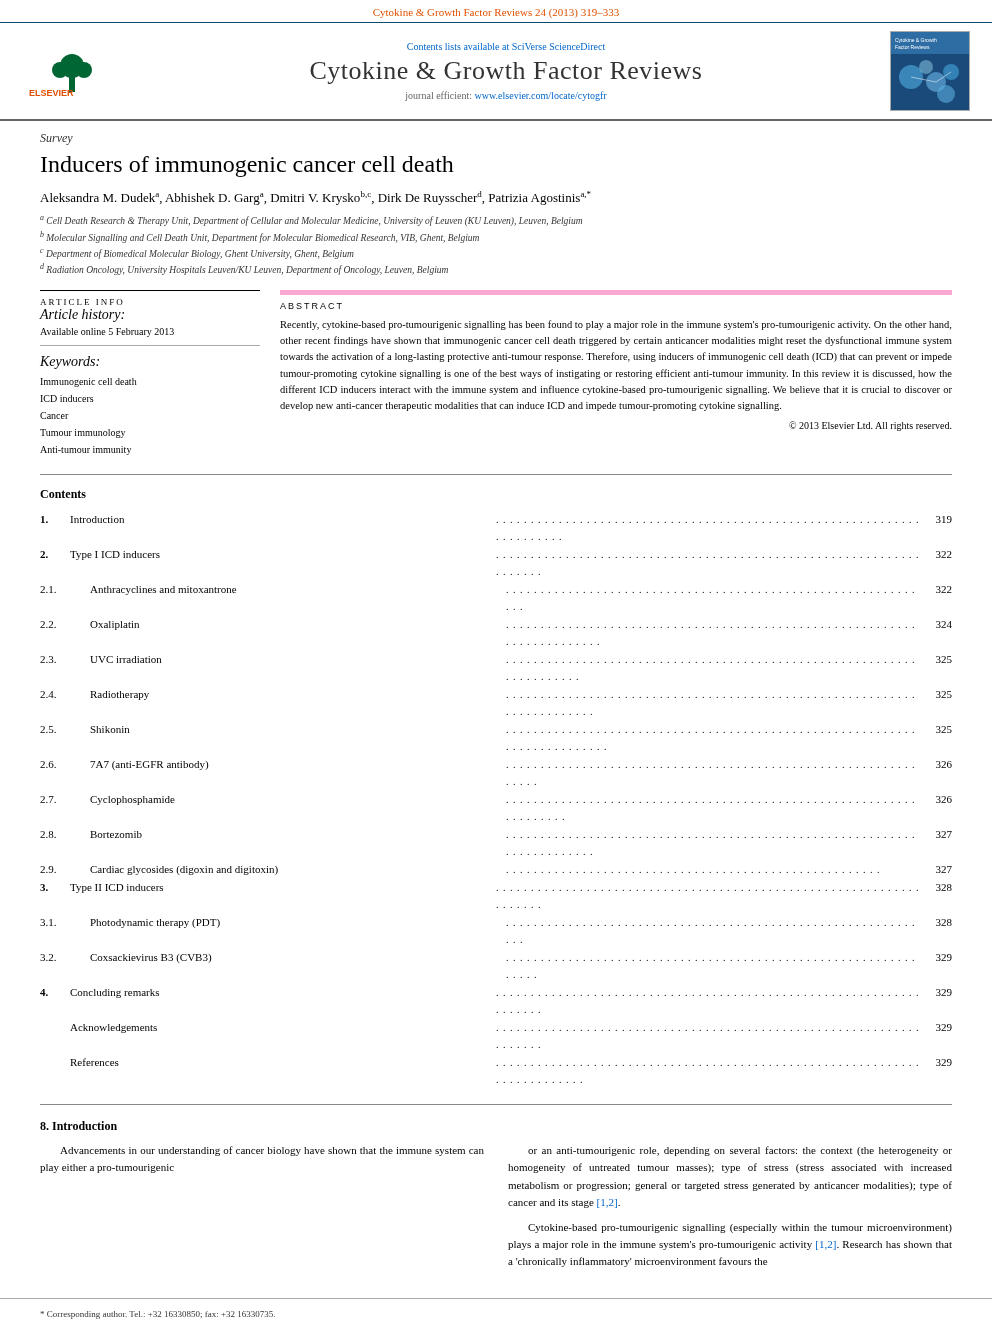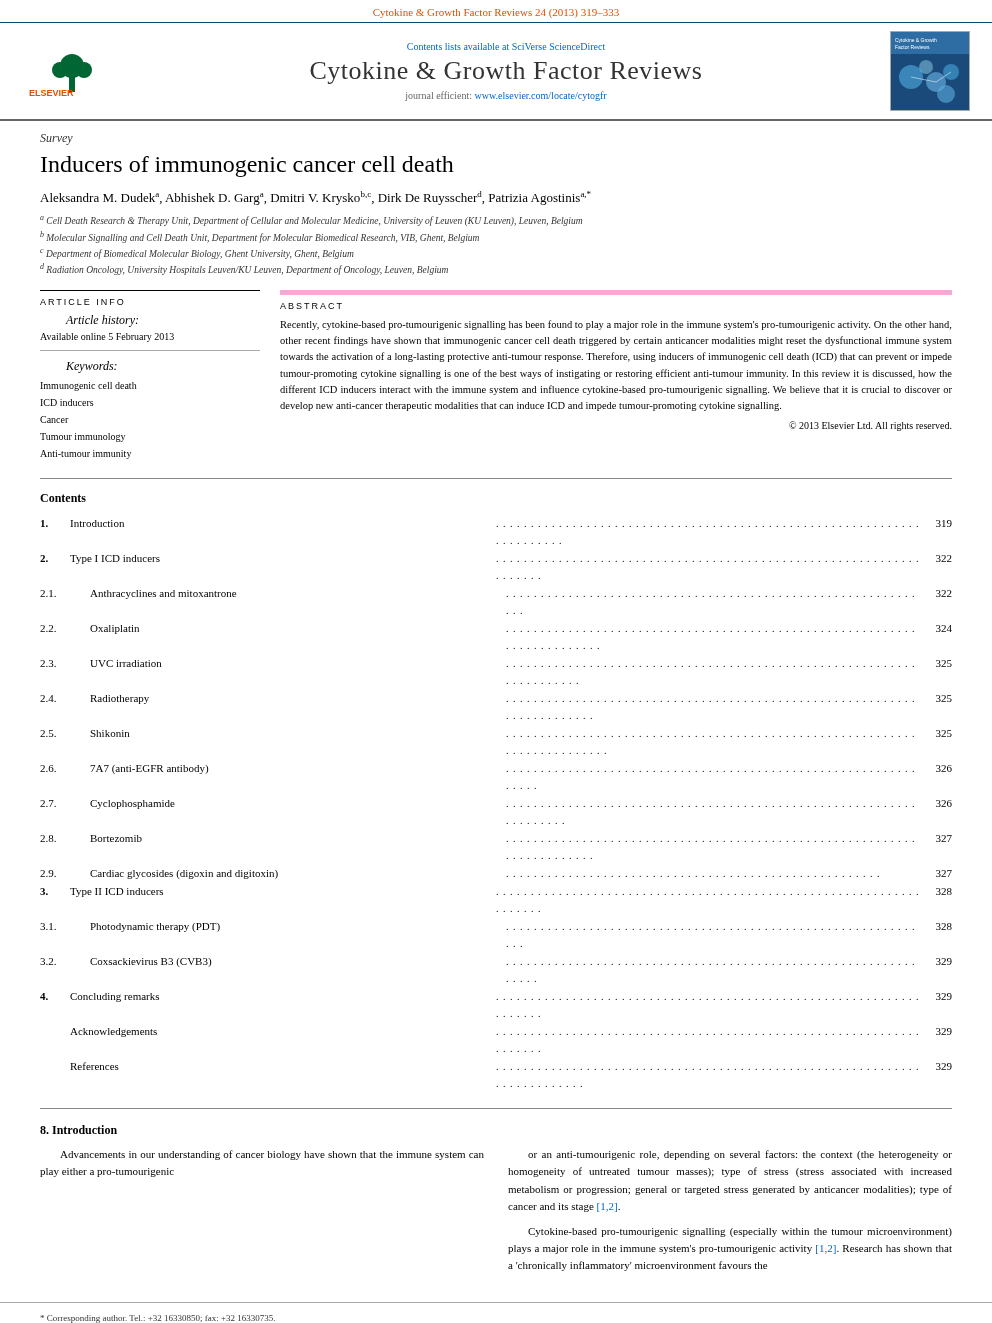--- a/index.html
+++ b/index.html
@@ -130,29 +130,27 @@
       width: 220px;
       flex-shrink: 0;
       border-top: 1px solid #000;
       padding-top: 6px;
       font-size: 10px;
     }
     .ai-section-title {
       font-size: 9px;
       letter-spacing: 2px;
       text-transform: uppercase;
-      margin-bottom: 6px;
-      font-family: Liberation Sans, sans-serif;
+      font-family: Liberation Serif, serif;
     }
     .ai-label {
       font-style: italic;
-      font-size: 12px;
+      font-size: 14px;
       display: block;
       margin-bottom: 3px;
-      margin-left: 26px;
     }
     .ai-value {
       font-size: 10px;
       display: block;
       margin-bottom: 8px;
     }
     .ai-divider {
       border: none;
       border-top: 1px solid #aaa;
       margin: 8px 0;

